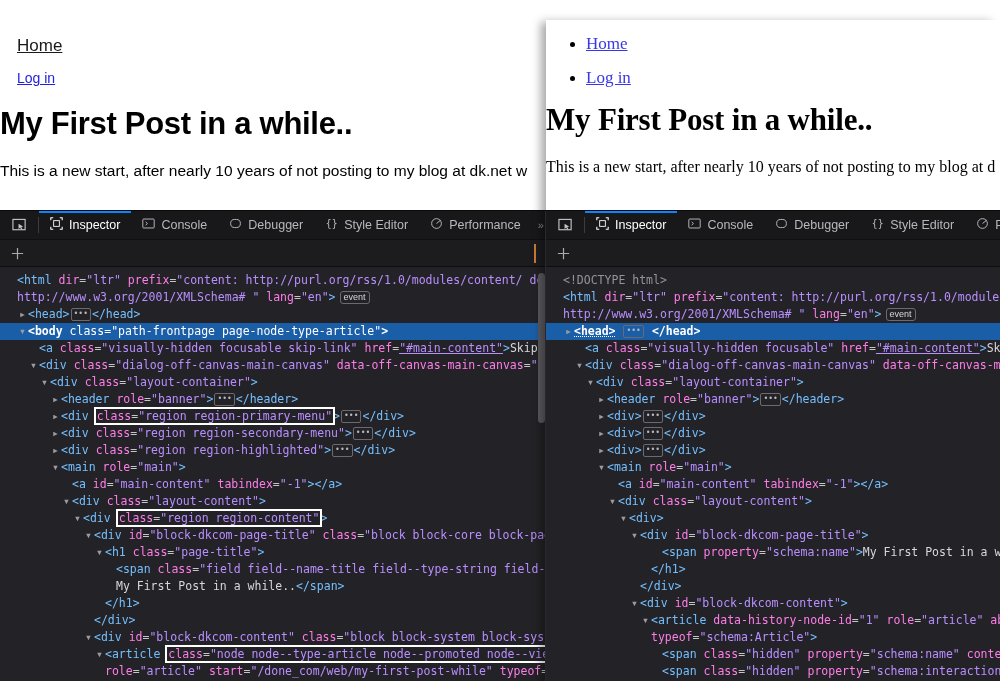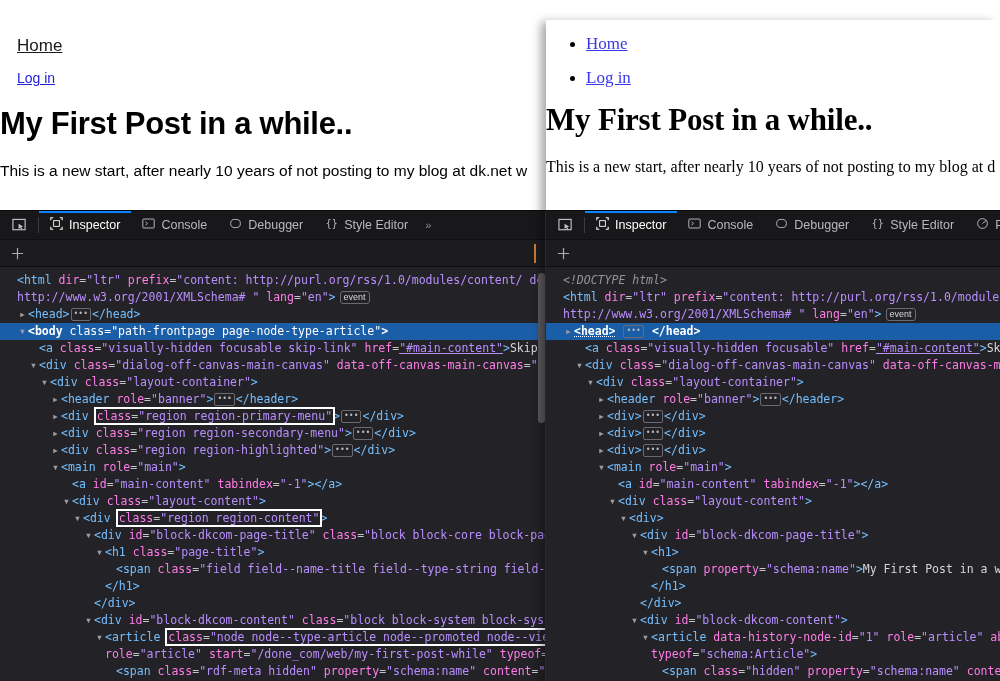--- a/index.html
+++ b/index.html
@@ -150,21 +150,21 @@
   .dt-row.sel { background: #1b5ea8; }
   .dt-row.sel .tag, .dt-row.sel .attr, .dt-row.sel .val,
   .dt-row.sel .punct, .dt-row.sel .txt { color: #ffffff; }
   .dt-row.sel .tag { font-weight: bold; }
 
   .tag   { color: #75bfff; }
   .attr  { color: #ff7de9; }
   .val   { color: #b98eff; }
   .punct { color: #c5c5ca; }
   .txt   { color: #d7d7db; }
-  .doctype { color: #939399; font-style: italic; }
+  .doctype { color: #939399; }
 
   .tw { display: inline-block; width: 11px; color: #9b9ba1; text-align: center; }
   .tw.open::before  { content: "\25BE"; }
   .tw.closed::before{ content: "\25B8"; }
   .tw.none::before  { content: ""; }
 
   .ellip {
     display: inline-block;
     border: 1px solid #6a6a70;
     border-radius: 2px;
@@ -256,20 +256,27 @@
             <span><svg width="13" height="13" viewBox="0 0 16 16">
                   <path d="M2 8a5 5 0 0 1 5-5h2a5 5 0 0 1 0 10H7a5 5 0 0 1-5-5z" fill="none" stroke="#b8b8bd" stroke-width="1.2"></path>
                 </svg></span>
             <span>Debugger</span>
           </div>
           <div class="dt-tab">
             <span><svg width="13" height="13" viewBox="0 0 16 16">
                   <text x="1" y="12" font-size="12" fill="#b8b8bd" font-family="monospace">{}</text>
                 </svg></span>
             <span>Style Editor</span>
+          </div>
+          <div class="dt-tab">
+            <span><svg width="13" height="13" viewBox="0 0 16 16">
+                  <circle cx="8" cy="8" r="6" fill="none" stroke="#b8b8bd" stroke-width="1.2"></circle>
+                  <path d="M8 8 L13 4" stroke="#b8b8bd" stroke-width="1.2" fill="none"></path>
+                </svg></span>
+            <span>Performance</span>
           </div>
           <div class="dt-overflow">»</div>
         </div>
       </div>
 
       <div class="dt-breadcrumbs">
         <div class="dt-add-node">
           <svg width="15" height="15" viewBox="0 0 16 16">
               <path d="M8 2v12M2 8h12" stroke="#a9a9ae" stroke-width="1.3"></path>
             </svg>
@@ -289,20 +296,21 @@
           <div class="dt-row" style="padding-left: 50px;"><span class="tw closed"></span><span><span class="tag">&lt;div</span> <span class="boxed"><span class="attr">class</span><span class="punct">=</span><span class="val">"region region-primary-menu"</span></span><span class="tag">&gt;</span><span class="ellip">•••</span><span class="tag">&lt;/div&gt;</span></span></div>
           <div class="dt-row" style="padding-left: 50px;"><span class="tw closed"></span><span><span class="tag">&lt;div</span> <span class="attr">class</span><span class="punct">=</span><span class="val">"region region-secondary-menu"</span><span class="tag">&gt;</span><span class="ellip">•••</span><span class="tag">&lt;/div&gt;</span></span></div>
           <div class="dt-row" style="padding-left: 50px;"><span class="tw closed"></span><span><span class="tag">&lt;div</span> <span class="attr">class</span><span class="punct">=</span><span class="val">"region region-highlighted"</span><span class="tag">&gt;</span><span class="ellip">•••</span><span class="tag">&lt;/div&gt;</span></span></div>
           <div class="dt-row" style="padding-left: 50px;"><span class="tw open"></span><span><span class="tag">&lt;main</span> <span class="attr">role</span><span class="punct">=</span><span class="val">"main"</span><span class="tag">&gt;</span></span></div>
           <div class="dt-row" style="padding-left: 61px;"><span class="tw none"></span><span><span class="tag">&lt;a</span> <span class="attr">id</span><span class="punct">=</span><span class="val">"main-content"</span> <span class="attr">tabindex</span><span class="punct">=</span><span class="val">"-1"</span><span class="tag">&gt;&lt;/a&gt;</span></span></div>
           <div class="dt-row" style="padding-left: 61px;"><span class="tw open"></span><span><span class="tag">&lt;div</span> <span class="attr">class</span><span class="punct">=</span><span class="val">"layout-content"</span><span class="tag">&gt;</span></span></div>
           <div class="dt-row" style="padding-left: 72px;"><span class="tw open"></span><span><span class="tag">&lt;div</span> <span class="boxed"><span class="attr">class</span><span class="punct">=</span><span class="val">"region region-content"</span></span><span class="tag">&gt;</span></span></div>
           <div class="dt-row" style="padding-left: 83px;"><span class="tw open"></span><span><span class="tag">&lt;div</span> <span class="attr">id</span><span class="punct">=</span><span class="val">"block-dkcom-page-title"</span> <span class="attr">class</span><span class="punct">=</span><span class="val">"block block-core block-page-t</span></span></div>
           <div class="dt-row" style="padding-left: 94px;"><span class="tw open"></span><span><span class="tag">&lt;h1</span> <span class="attr">class</span><span class="punct">=</span><span class="val">"page-title"</span><span class="tag">&gt;</span></span></div>
           <div class="dt-row" style="padding-left: 105px;"><span class="tw none"></span><span><span class="tag">&lt;span</span> <span class="attr">class</span><span class="punct">=</span><span class="val">"field field--name-title field--type-string field--lal</span></span></div>
+          <div class="dt-row" style="padding-left: 105px;"><span class="tw none"></span><span><span class="txt">My First Post in a while..</span><span class="tag">&lt;/span&gt;</span></span></div>
           <div class="dt-row" style="padding-left: 94px;"><span class="tw none"></span><span><span class="tag">&lt;/h1&gt;</span></span></div>
           <div class="dt-row" style="padding-left: 83px;"><span class="tw none"></span><span><span class="tag">&lt;/div&gt;</span></span></div>
           <div class="dt-row" style="padding-left: 83px;"><span class="tw open"></span><span><span class="tag">&lt;div</span> <span class="attr">id</span><span class="punct">=</span><span class="val">"block-dkcom-content"</span> <span class="attr">class</span><span class="punct">=</span><span class="val">"block block-system block-system-</span></span></div>
           <div class="dt-row" style="padding-left: 94px;"><span class="tw open"></span><span><span class="tag">&lt;article</span> <span class="boxed"><span class="attr">class</span><span class="punct">=</span><span class="val">"node node--type-article node--promoted node--view-m</span></span></span></div>
           <div class="dt-row" style="padding-left: 94px;"><span class="tw none"></span><span><span class="attr">role</span><span class="punct">=</span><span class="val">"article"</span> <span class="attr">start</span><span class="punct">=</span><span class="val">"/done_com/web/my-first-post-while"</span> <span class="attr">typeof</span><span class="punct">=</span></span></div>
           <div class="dt-row" style="padding-left: 105px;"><span class="tw none"></span><span><span class="tag">&lt;span</span> <span class="attr">class</span><span class="punct">=</span><span class="val">"rdf-meta hidden"</span> <span class="attr">property</span><span class="punct">=</span><span class="val">"schema:name"</span> <span class="attr">content</span><span class="punct">=</span><span class="val">"My </span></span></div>
           <div class="dt-row" style="padding-left: 105px;"><span class="tw none"></span><span><span class="tag">&lt;span</span> <span class="attr">class</span><span class="punct">=</span><span class="val">"rdf-meta hidden"</span> <span class="attr">property</span><span class="punct">=</span><span class="val">"schema:interactionCount"</span> </span></div>
         <div class="vscroll">
             <div class="thumb" style="top:6px;height:150px;"></div>
           </div>
@@ -386,21 +394,20 @@
           <div class="dt-row" style="padding-left: 39px;"><span class="tw open"></span><span><span class="tag">&lt;div</span> <span class="attr">class</span><span class="punct">=</span><span class="val">"layout-container"</span><span class="tag">&gt;</span></span></div>
           <div class="dt-row" style="padding-left: 50px;"><span class="tw closed"></span><span><span class="tag">&lt;header</span> <span class="attr">role</span><span class="punct">=</span><span class="val">"banner"</span><span class="tag">&gt;</span><span class="ellip">•••</span><span class="tag">&lt;/header&gt;</span></span></div>
           <div class="dt-row" style="padding-left: 50px;"><span class="tw closed"></span><span><span class="tag">&lt;div&gt;</span><span class="ellip">•••</span><span class="tag">&lt;/div&gt;</span></span></div>
           <div class="dt-row" style="padding-left: 50px;"><span class="tw closed"></span><span><span class="tag">&lt;div&gt;</span><span class="ellip">•••</span><span class="tag">&lt;/div&gt;</span></span></div>
           <div class="dt-row" style="padding-left: 50px;"><span class="tw closed"></span><span><span class="tag">&lt;div&gt;</span><span class="ellip">•••</span><span class="tag">&lt;/div&gt;</span></span></div>
           <div class="dt-row" style="padding-left: 50px;"><span class="tw open"></span><span><span class="tag">&lt;main</span> <span class="attr">role</span><span class="punct">=</span><span class="val">"main"</span><span class="tag">&gt;</span></span></div>
           <div class="dt-row" style="padding-left: 61px;"><span class="tw none"></span><span><span class="tag">&lt;a</span> <span class="attr">id</span><span class="punct">=</span><span class="val">"main-content"</span> <span class="attr">tabindex</span><span class="punct">=</span><span class="val">"-1"</span><span class="tag">&gt;&lt;/a&gt;</span></span></div>
           <div class="dt-row" style="padding-left: 61px;"><span class="tw open"></span><span><span class="tag">&lt;div</span> <span class="attr">class</span><span class="punct">=</span><span class="val">"layout-content"</span><span class="tag">&gt;</span></span></div>
           <div class="dt-row" style="padding-left: 72px;"><span class="tw open"></span><span><span class="tag">&lt;div&gt;</span></span></div>
           <div class="dt-row" style="padding-left: 83px;"><span class="tw open"></span><span><span class="tag">&lt;div</span> <span class="attr">id</span><span class="punct">=</span><span class="val">"block-dkcom-page-title"</span><span class="tag">&gt;</span></span></div>
-          <div class="dt-row" style="padding-left: 94px;"><span class="tw open"></span><span><span class="tag">&lt;h1&gt;</span></span></div>
           <div class="dt-row" style="padding-left: 105px;"><span class="tw none"></span><span><span class="tag">&lt;span</span> <span class="attr">property</span><span class="punct">=</span><span class="val">"schema:name"</span><span class="tag">&gt;</span><span class="txt">My First Post in a whil</span></span></div>
           <div class="dt-row" style="padding-left: 94px;"><span class="tw none"></span><span><span class="tag">&lt;/h1&gt;</span></span></div>
           <div class="dt-row" style="padding-left: 83px;"><span class="tw none"></span><span><span class="tag">&lt;/div&gt;</span></span></div>
           <div class="dt-row" style="padding-left: 83px;"><span class="tw open"></span><span><span class="tag">&lt;div</span> <span class="attr">id</span><span class="punct">=</span><span class="val">"block-dkcom-content"</span><span class="tag">&gt;</span></span></div>
           <div class="dt-row" style="padding-left: 94px;"><span class="tw open"></span><span><span class="tag">&lt;article</span> <span class="attr">data-history-node-id</span><span class="punct">=</span><span class="val">"1"</span> <span class="attr">role</span><span class="punct">=</span><span class="val">"article"</span> <span class="attr">abou</span></span></div>
           <div class="dt-row" style="padding-left: 94px;"><span class="tw none"></span><span><span class="attr">typeof</span><span class="punct">=</span><span class="val">"schema:Article"</span><span class="tag">&gt;</span></span></div>
           <div class="dt-row" style="padding-left: 105px;"><span class="tw none"></span><span><span class="tag">&lt;span</span> <span class="attr">class</span><span class="punct">=</span><span class="val">"hidden"</span> <span class="attr">property</span><span class="punct">=</span><span class="val">"schema:name"</span> <span class="attr">content</span></span></div>
           <div class="dt-row" style="padding-left: 105px;"><span class="tw none"></span><span><span class="tag">&lt;span</span> <span class="attr">class</span><span class="punct">=</span><span class="val">"hidden"</span> <span class="attr">property</span><span class="punct">=</span><span class="val">"schema:interactionCou</span></span></div>
         </div>
     </div>

